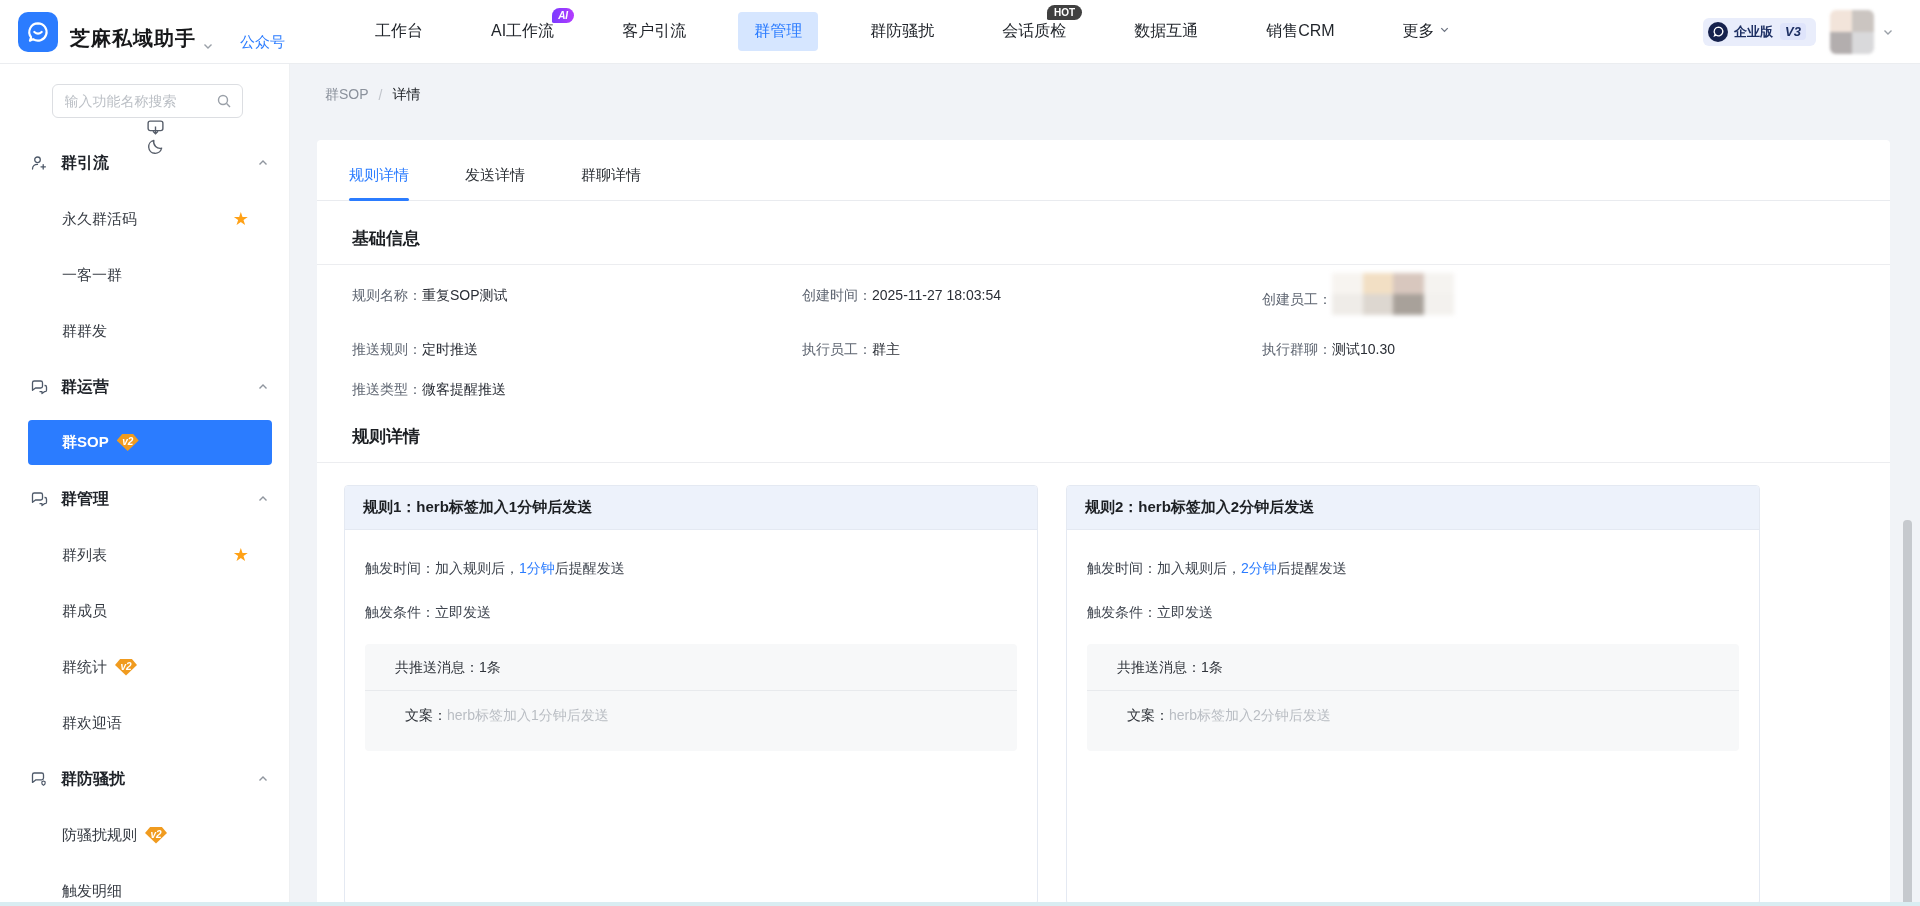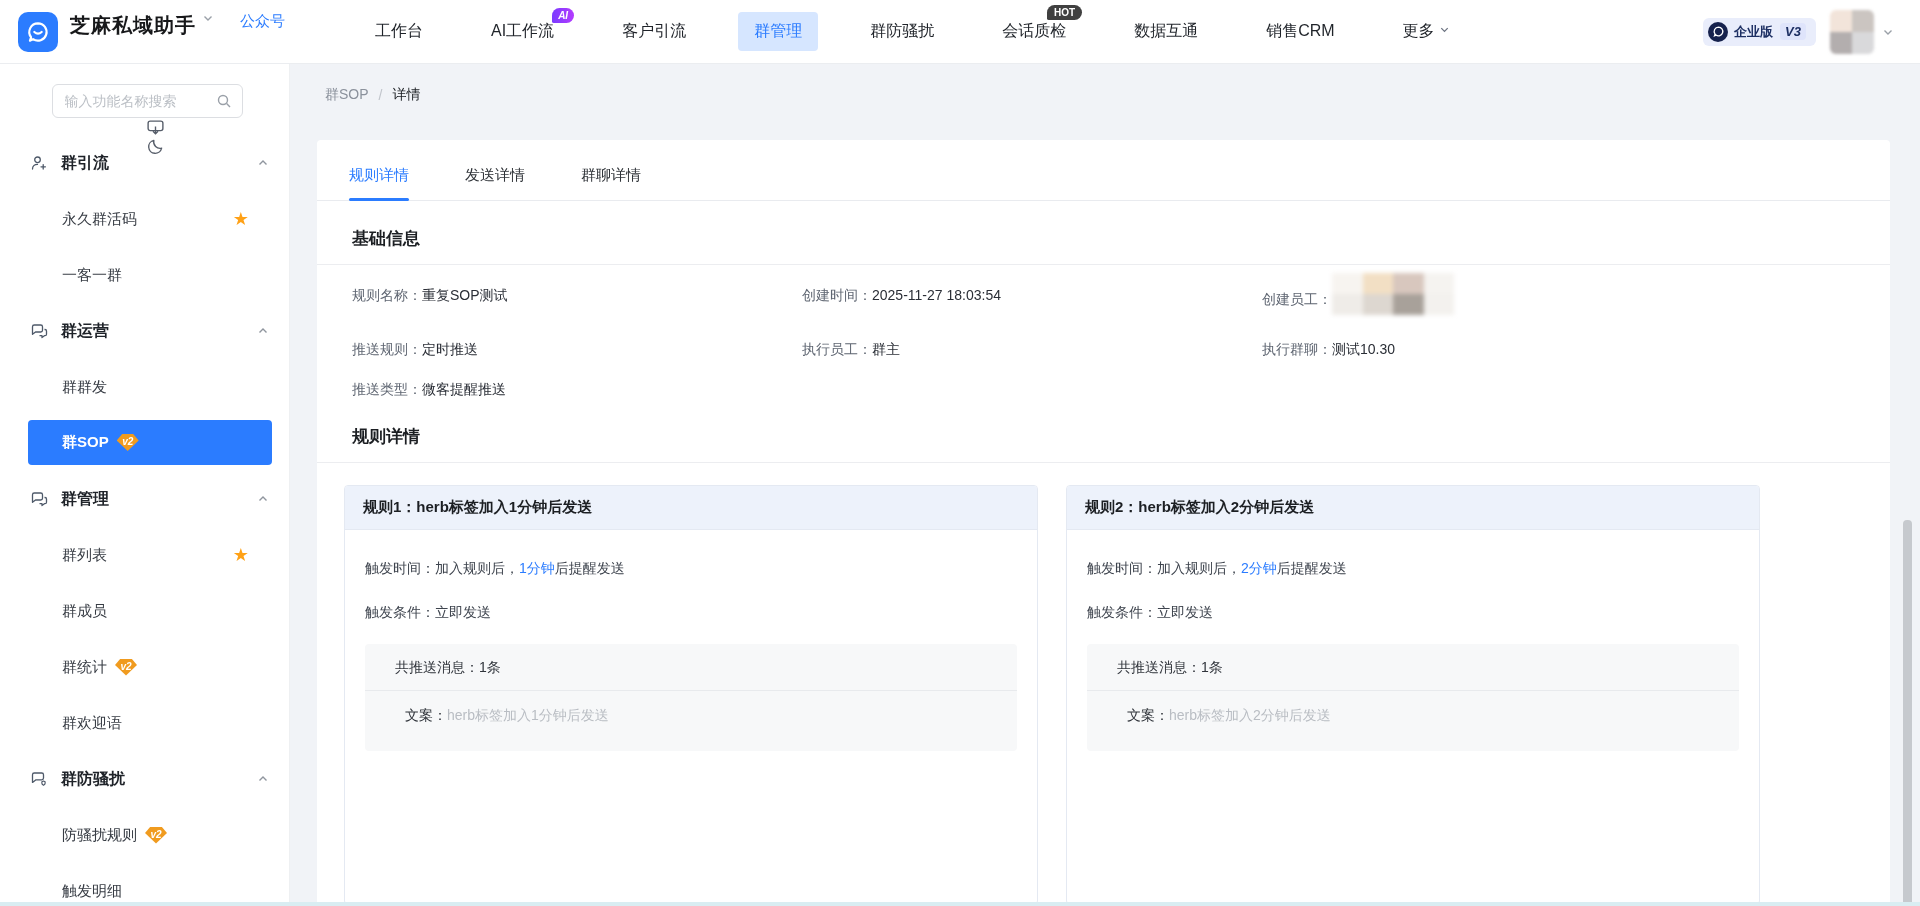--- a/index.html
+++ b/index.html
@@ -2,21 +2,21 @@
 <html><head>
 <meta charset="utf-8">
 <style>
   * { margin:0; padding:0; box-sizing:border-box; }
   html,body { width:1920px; height:906px; overflow:hidden; }
   body { font-family:"Liberation Sans","DejaVu Sans",sans-serif; background:#f1f3f7; color:#262a30; position:relative; }
   svg { display:block; }
 
   
   .topbar { position:absolute; left:0; top:0; width:1920px; height:64px; background:#fff; border-bottom:1px solid #ebedf0; display:flex; align-items:center; z-index:20; }
-  .brand { display:flex; align-items:flex-start; padding-left:18px; }
+  .brand { display:flex; align-items:flex-end; padding-left:18px; }
   .logo { width:40px; height:40px; border-radius:10px; background:#2b7cff; display:flex; align-items:center; justify-content:center; cursor:pointer; }
   .brand-name { font-size:20px; font-weight:bold; color:#17181a; margin-left:12px; letter-spacing:1px; }
   .chev { color:#9aa0a8; margin-left:6px; display:flex; cursor:pointer; }
   .gzh { font-size:15px; color:#2b7cff; margin-left:26px; cursor:pointer; }
   .nav { display:flex; align-items:center; margin-left:56px; }
   .nav-item { position:relative; font-size:16px; color:#1f2329; margin:0 34px; cursor:pointer; white-space:nowrap; }
   .nav-item.active { background:#d6e6ff; color:#2b7cff; padding:9px 16px; border-radius:4px; margin:0 18px; }
   .badge-ai { position:absolute; top:-13px; right:-20px; background:linear-gradient(90deg,#7a3bff,#b43bff); color:#fff; font-size:10px; font-weight:bold; padding:2px 6px; border-radius:8px 8px 8px 2px; font-style:italic; }
   .badge-hot { position:absolute; top:-16px; right:-16px; background:#404040; color:#fff; font-size:10px; font-weight:bold; padding:2px 7px; border-radius:8px 8px 8px 2px;text-align:right; }
   .more-chev { display:inline-flex; margin-left:4px; color:#6b7280; vertical-align:1px; }
@@ -196,36 +196,36 @@
         </span>
     </div>
     <div class="side-row side-item">
       <span class="lbl">永久群活码</span>
       <span class="star"></span>
     </div>
     <div class="side-row side-item">
       <span class="lbl">一客一群</span>
     </div>
 
+    <div class="side-row side-item">
+      <span class="lbl">群群发</span>
+    </div>
     <div class="side-row side-sec">
       <span class="sec-icon">
         <svg width="18" height="18" viewBox="0 0 18 18">
             <path d="M2.5 4.8A1.8 1.8 0 0 1 4.3 3h6.4a1.8 1.8 0 0 1 1.8 1.8v3.4a1.8 1.8 0 0 1-1.8 1.8H5.5l-3 2.3z" fill="none" stroke="currentColor" stroke-width="1.3" stroke-linejoin="round"></path>
             <path d="M14.5 7.5h.5a1.5 1.5 0 0 1 1.5 1.5v3.2a1.5 1.5 0 0 1-1.5 1.5h-.6l-2.4 1.8v-1.8H9.5" fill="none" stroke="currentColor" stroke-width="1.3" stroke-linejoin="round"></path>
           </svg>
       </span>
       <span class="sec-title">群运营</span>
       <span class="sec-chev">
           <svg width="12" height="12" viewBox="0 0 12 12">
             <path d="M2.5 7.5L6 4l3.5 3.5" fill="none" stroke="currentColor" stroke-width="1.4"></path>
           </svg>
         </span>
-    </div>
-    <div class="side-row side-item">
-      <span class="lbl">群群发</span>
     </div>
     <div class="side-row side-item active">
       <span class="lbl">群SOP</span>
       <span class="gem">v2</span>
     </div>
 
     <div class="side-row side-sec">
       <span class="sec-icon">
         <svg width="18" height="18" viewBox="0 0 18 18">
             <path d="M2.5 4.8A1.8 1.8 0 0 1 4.3 3h6.4a1.8 1.8 0 0 1 1.8 1.8v3.4a1.8 1.8 0 0 1-1.8 1.8H5.5l-3 2.3z" fill="none" stroke="currentColor" stroke-width="1.3" stroke-linejoin="round"></path>

